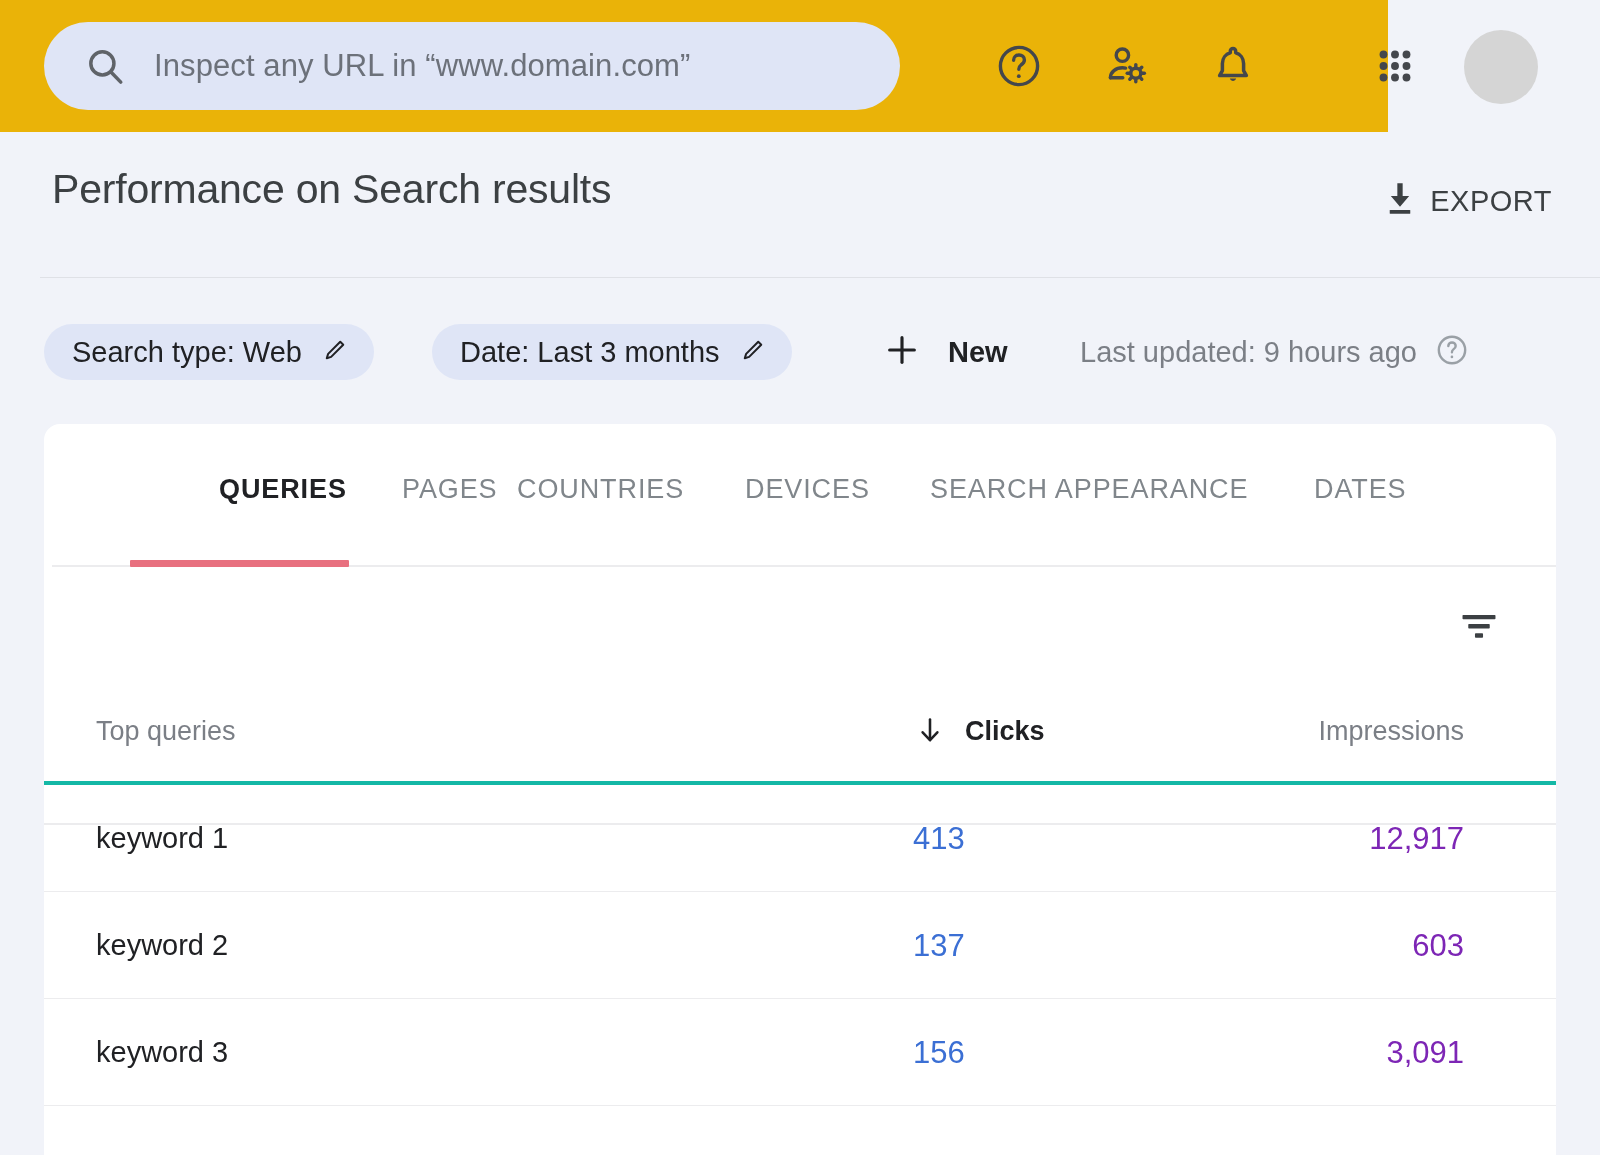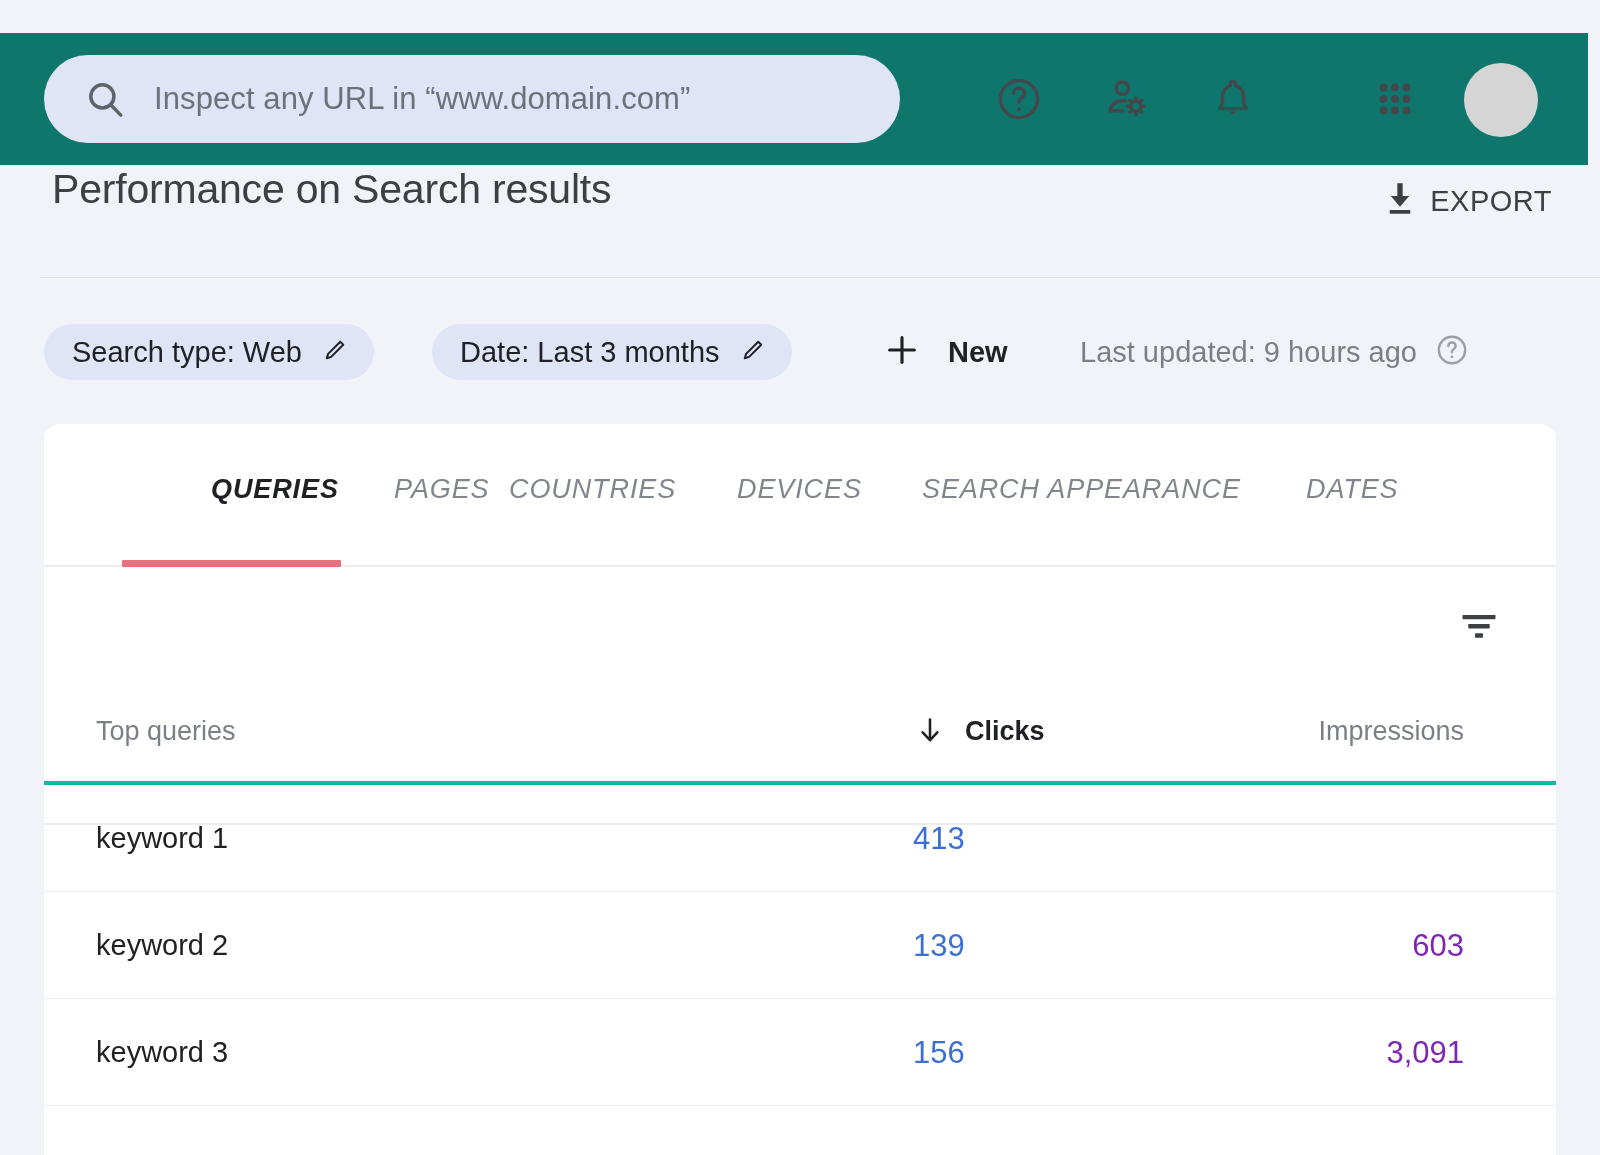--- a/index.html
+++ b/index.html
@@ -15,23 +15,22 @@
     background: #f1f3f9;
     font-family: "Liberation Sans", sans-serif;
     -webkit-font-smoothing: antialiased;
     color: #3c4043;
   }
 
   
   .topbar {
     position: absolute;
     left: 0; top: 0;
-    width: 1588px; height: 132px;
-    background: #0f766e;
-    margin-top: 33px;
+    width: 1388px; height: 132px;
+    background: #eab308;
   }
 
   .search-pill {
     position: absolute;
     left: 44px; top: 22px;
     width: 856px; height: 88px;
     background: #dfe5f6;
     border-radius: 44px;
     display: flex;
     align-items: center;
@@ -175,22 +174,22 @@
     position: absolute;
     left: 44px; top: 424px;
     width: 1512px; height: 760px;
     background: #ffffff;
     border-radius: 16px 16px 0 0;
     overflow: hidden;
   }
 
   .tabs {
     position: absolute;
-    left: 0; top: 0;
-    width: 100%; height: 147px; font-style: italic;
+    left: 8px; top: 0;
+    width: 100%; height: 147px;
   }
   .tab {
     position: absolute;
     top: 50px;
     font-size: 27px;
     font-weight: 500;
     letter-spacing: .9px;
     color: #80868b;
     cursor: pointer;
     white-space: nowrap;
@@ -463,28 +462,31 @@
       </div>
     </div>
 
     <div class="trow">
       <div class="cell c-query">
         <span class="td-query">keyword 1</span>
       </div>
       <div class="cell c-clicks">
         <span class="td-clicks">413</span>
       </div>
+      <div class="cell c-impr">
+        <span class="td-impr">12,917</span>
+      </div>
     </div>
 
     <div class="trow">
       <div class="cell c-query">
         <span class="td-query">keyword 2</span>
       </div>
       <div class="cell c-clicks">
-        <span class="td-clicks">139</span>
+        <span class="td-clicks">137</span>
       </div>
       <div class="cell c-impr">
         <span class="td-impr">603</span>
       </div>
     </div>
 
     <div class="trow">
       <div class="cell c-query">
         <span class="td-query">keyword 3</span>
       </div>

